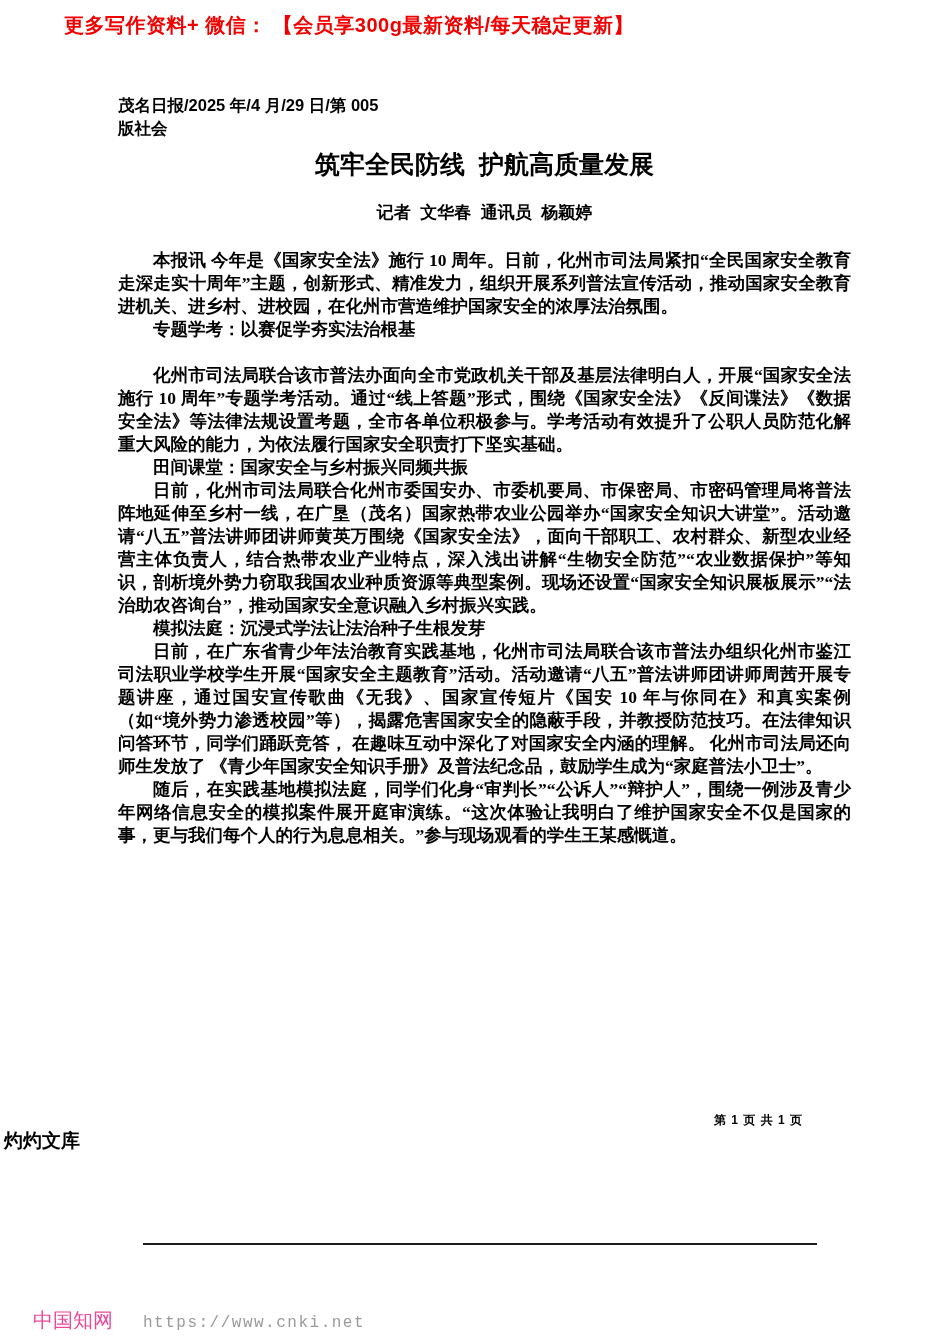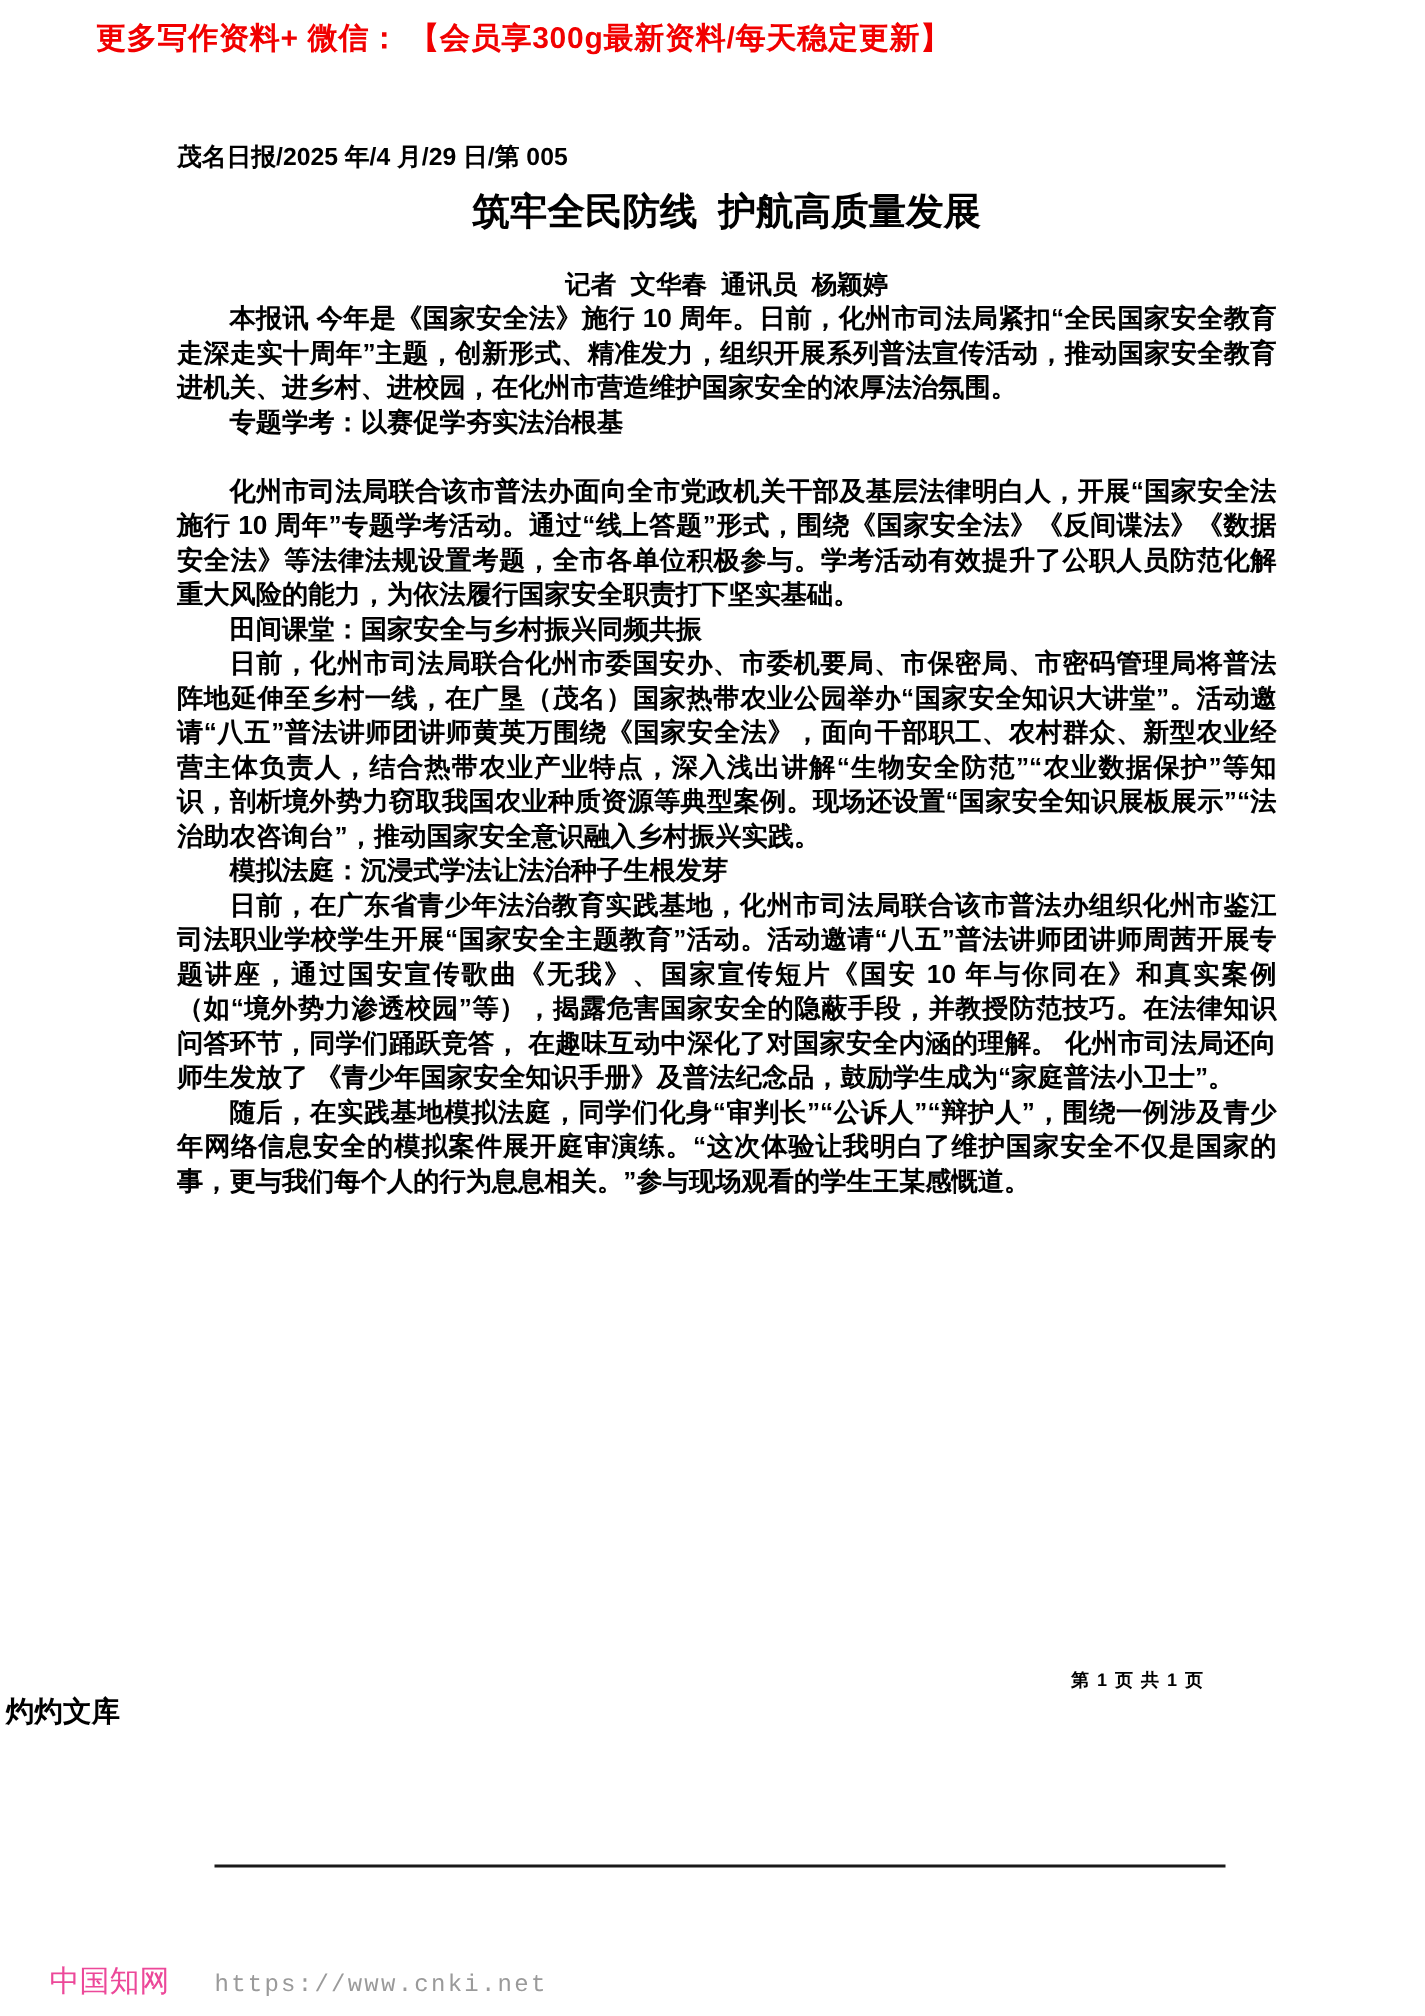--- a/index.html
+++ b/index.html
@@ -35,22 +35,24 @@
     text-align: center;
     font-size: 20px; line-height: 26px; font-weight: 700;
   }
   .article-byline {
     margin-top: 21px;
     text-align: center;
     font-size: 17px; line-height: 23px; font-weight: 600;
     white-space: pre;
   }
   .article-body {
+    margin-top: 25px;
     font-size: 17.5px; line-height: 23px; font-weight: 600;
     text-align: justify;
+    font-family: Liberation Serif, serif;
   }
   .para { text-indent: 2em; }
   .para.gap-after { margin-bottom: 23px; }
   .page-indicator {
     position: absolute; left: 714px; top: 1112px;
     font-size: 12px; font-weight: 600; letter-spacing: 1px;
   }
   .library-label {
     position: absolute; left: 4px; top: 1128px;
     font-size: 19px; font-weight: 600;
@@ -75,20 +77,21 @@
     margin-top: 24px;
   }
 </style>
 </head>
 <body>
 
 <div class="promo-banner">更多写作资料+ 微信： 【会员享300g最新资料/每天稳定更新】</div>
 
 <div class="column">
   <div class="meta-line">茂名日报/2025 年/4 月/29 日/第 005</div>
+  <div class="meta-line">版社会</div>
 
   <div class="article-title">筑牢全民防线  护航高质量发展</div>
 
 
   <div class="article-byline">记者  文华春  通讯员  杨颖婷</div>
 
   <div class="article-body">
       <div class="para">本报讯 今年是《国家安全法》施行 10 周年。日前，化州市司法局紧扣“全民国家安全教育走深走实十周年”主题，创新形式、精准发力，组织开展系列普法宣传活动，推动国家安全教育进机关、进乡村、进校园，在化州市营造维护国家安全的浓厚法治氛围。</div>
       <div class="para gap-after">专题学考：以赛促学夯实法治根基</div>
       <div class="para">化州市司法局联合该市普法办面向全市党政机关干部及基层法律明白人，开展“国家安全法施行 10 周年”专题学考活动。通过“线上答题”形式，围绕《国家安全法》《反间谍法》《数据安全法》等法律法规设置考题，全市各单位积极参与。学考活动有效提升了公职人员防范化解重大风险的能力，为依法履行国家安全职责打下坚实基础。</div>

